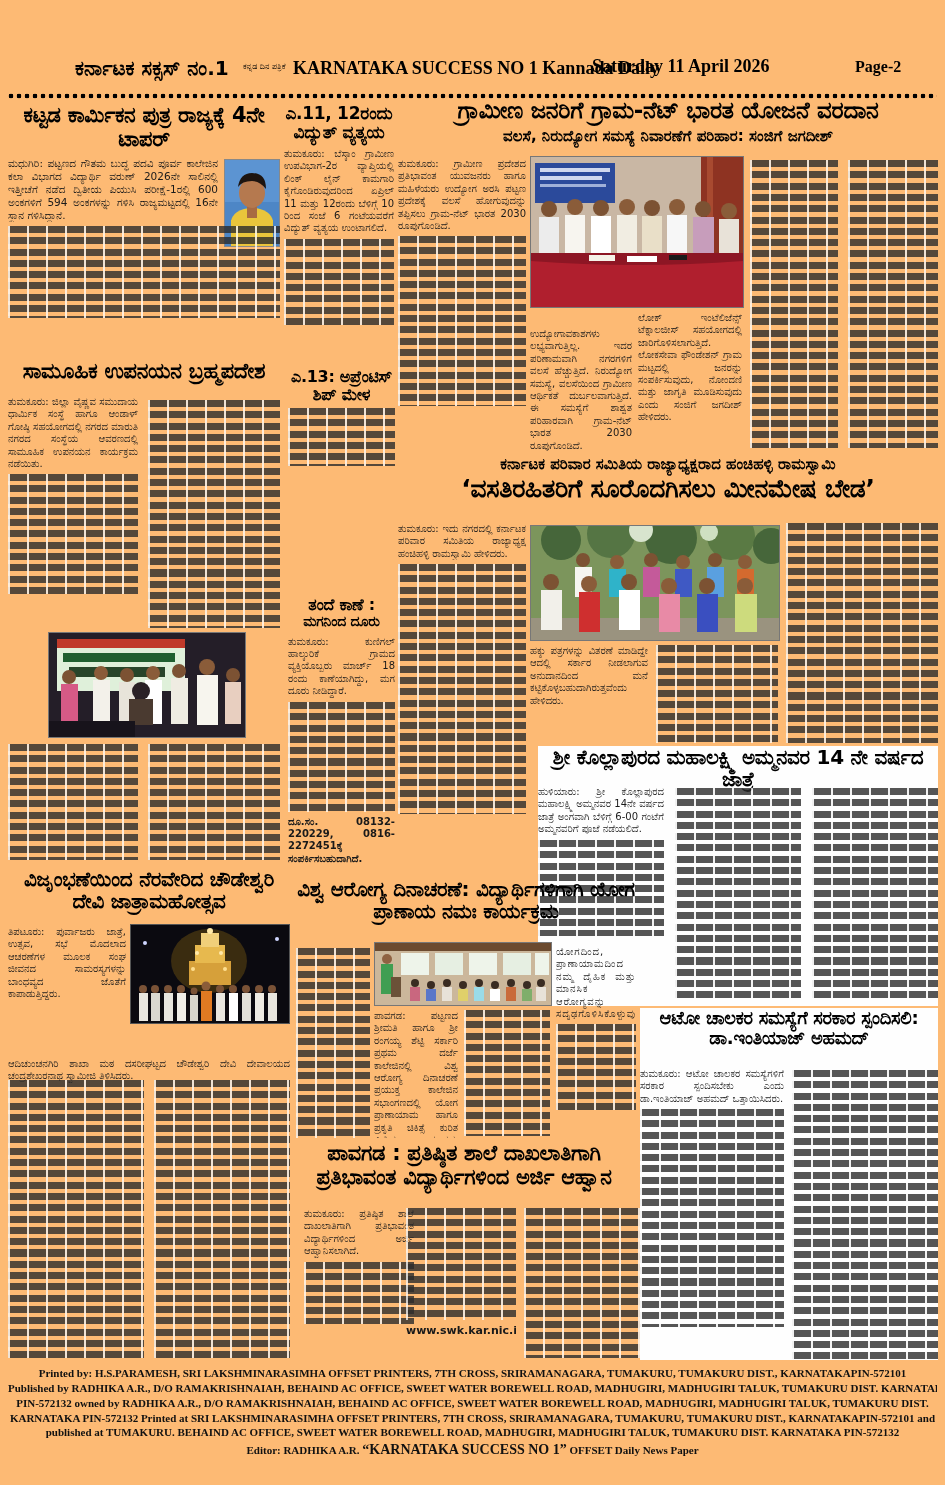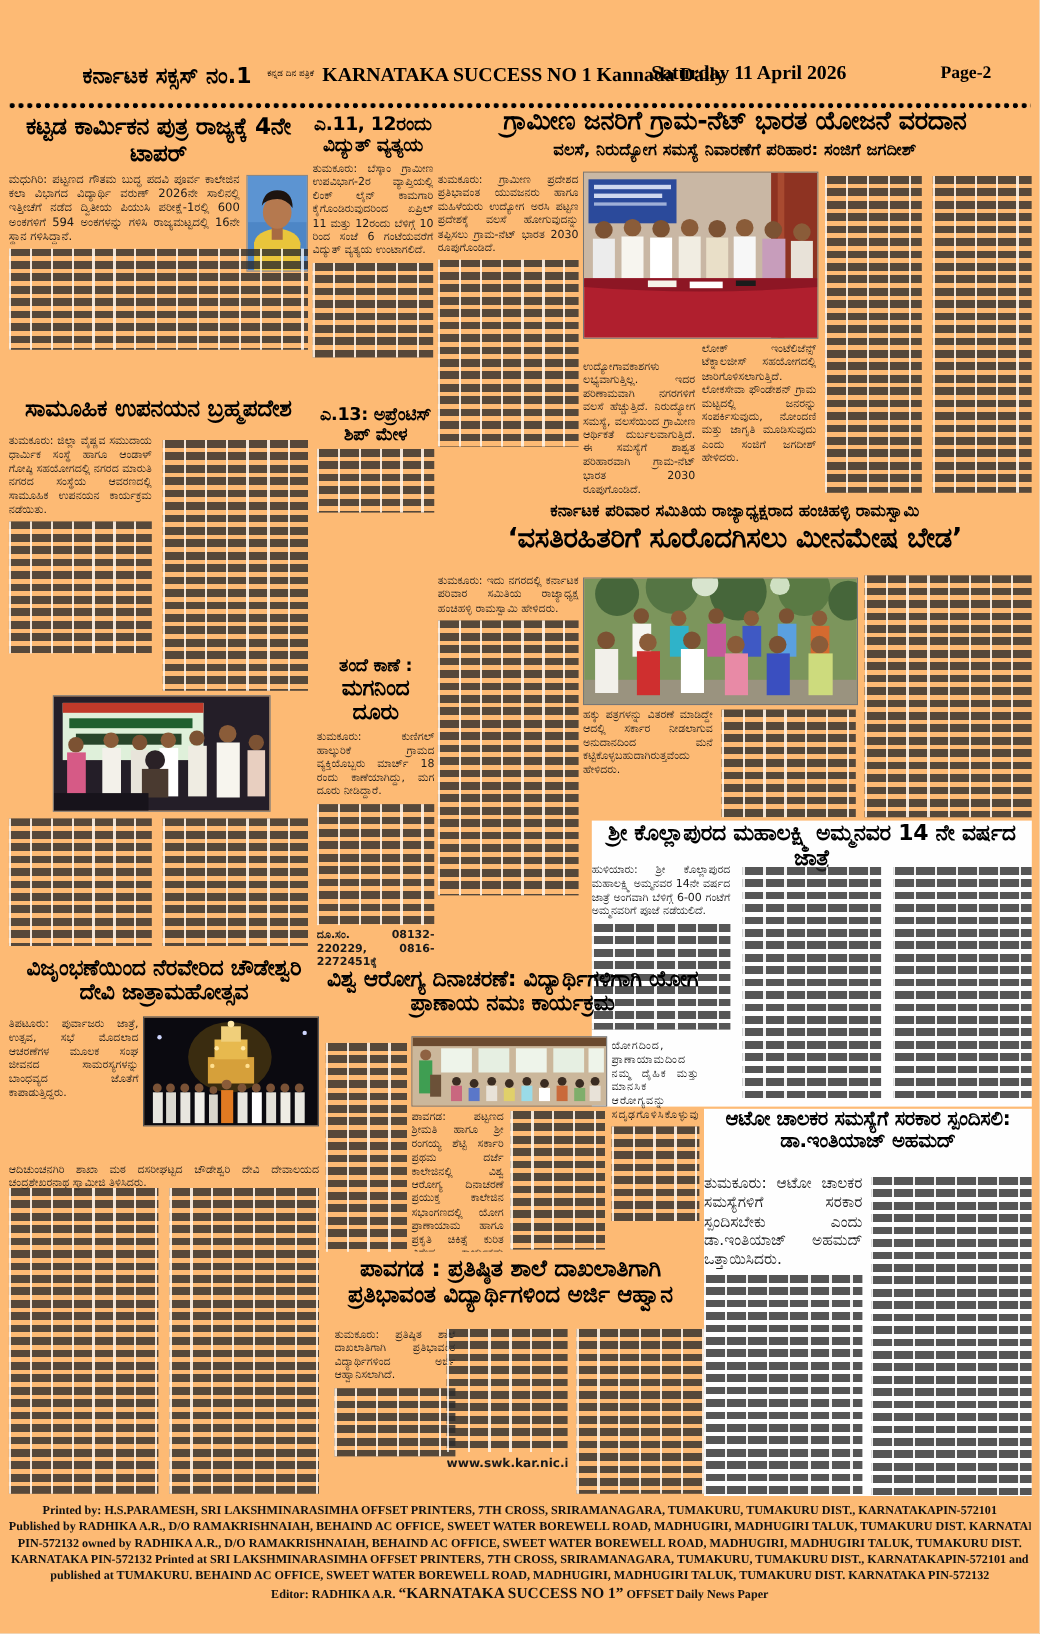--- a/index.html
+++ b/index.html
@@ -156,21 +156,21 @@
   </div>
 
   <div class="art" style="left:288px;top:368px;width:107px;height:222px;">
     <div class="hl" style="font-size:16px;">ಎ.13: ಅಪ್ರೆಂಟಿಸ್</div>
     <div class="hl" style="font-size:16px;">ಶಿಪ್ ಮೇಳ</div>
     <div class="fill" style="height:58px;margin-top:4px;"></div>
   </div>
 
   <div class="art" style="left:288px;top:596px;width:107px;height:284px;">
     <div class="hl" style="font-size:16px;">ತಂದೆ ಕಾಣೆ :</div>
-    <div class="hl" style="font-size:20px;">ಮಗನಿಂದ ದೂರು</div>
+    <div class="hl" style="font-size:14px;">ಮಗನಿಂದ ದೂರು</div>
     <div class="lede" style="margin-top:6px;font-size:10px;">ತುಮಕೂರು: ಕುಣಿಗಲ್ ಹಾಲ್ಕುರಿಕೆ ಗ್ರಾಮದ ವ್ಯಕ್ತಿಯೊಬ್ಬರು ಮಾರ್ಚ್ 18 ರಂದು ಕಾಣೆಯಾಗಿದ್ದು, ಮಗ ದೂರು ನೀಡಿದ್ದಾರೆ.</div>
     <div class="fill" style="height:110px;margin-top:4px;"></div>
     <div class="lede" style="margin-top:4px;font-size:10px;font-weight:700;">ದೂ.ಸಂ. 08132-220229, 0816-2272451ಕ್ಕೆ ಸಂಪರ್ಕಿಸಬಹುದಾಗಿದೆ.</div>
   </div>
 
   <div class="art" style="left:398px;top:455px;width:540px;height:425px;">
     <div class="kick" style="font-size:15px;">ಕರ್ನಾಟಕ ಪರಿವಾರ ಸಮಿತಿಯ ರಾಜ್ಯಾಧ್ಯಕ್ಷರಾದ ಹಂಚಿಹಳ್ಳಿ ರಾಮಸ್ವಾಮಿ</div>
     <div class="hl" style="font-size:25px;margin-top:2px;">‘ವಸತಿರಹಿತರಿಗೆ ಸೂರೊದಗಿಸಲು ಮೀನಮೇಷ ಬೇಡ’</div>
 
     <div class="a" style="left:0;top:68px;width:128px;height:355px;">
@@ -344,21 +344,21 @@
     <div class="a" style="left:118px;top:66px;width:110px;height:150px;">
       <div class="fill" style="height:112px;"></div>
       <div class="lede" style="font-size:11px;font-weight:700;margin-top:4px;">www.swk.kar.nic.in</div>
     </div>
     <div class="fill a" style="left:236px;top:66px;width:116px;height:150px;"></div>
   </div>
 
   <div class="art" style="left:640px;top:1008px;width:298px;height:352px;background:#fefefe;">
     <div class="hl" style="font-size:18px;">ಆಟೋ ಚಾಲಕರ ಸಮಸ್ಯೆಗೆ ಸರಕಾರ ಸ್ಪಂದಿಸಲಿ: ಡಾ.ಇಂತಿಯಾಜ್ ಅಹಮದ್</div>
     <div class="a" style="left:0;top:60px;width:144px;height:292px;">
-      <div class="lede" style="font-size:14px;">ತುಮಕೂರು: ಆಟೋ ಚಾಲಕರ ಸಮಸ್ಯೆಗಳಿಗೆ ಸರಕಾರ ಸ್ಪಂದಿಸಬೇಕು ಎಂದು ಡಾ.ಇಂತಿಯಾಜ್ ಅಹಮದ್ ಒತ್ತಾಯಿಸಿದರು.</div>
+      <div class="lede" style="font-size:10px;">ತುಮಕೂರು: ಆಟೋ ಚಾಲಕರ ಸಮಸ್ಯೆಗಳಿಗೆ ಸರಕಾರ ಸ್ಪಂದಿಸಬೇಕು ಎಂದು ಡಾ.ಇಂತಿಯಾಜ್ ಅಹಮದ್ ಒತ್ತಾಯಿಸಿದರು.</div>
       <div class="fill" style="height:218px;margin-top:4px;"></div>
     </div>
     <div class="fill a" style="left:152px;top:62px;width:146px;height:290px;"></div>
   </div>
 
   <div class="art" style="left:8px;top:1366px;width:929px;height:96px;">
     <div class="footer-line">Printed by: H.S.PARAMESH, SRI LAKSHMINARASIMHA OFFSET PRINTERS, 7TH CROSS, SRIRAMANAGARA, TUMAKURU, TUMAKURU DIST., KARNATAKAPIN-572101</div>
     <div class="footer-line">Published by RADHIKA A.R., D/O RAMAKRISHNAIAH, BEHAIND AC OFFICE, SWEET WATER BOREWELL ROAD, MADHUGIRI, MADHUGIRI TALUK, TUMAKURU DIST. KARNATAKA</div>
     <div class="footer-line">PIN-572132    owned by RADHIKA A.R., D/O RAMAKRISHNAIAH, BEHAIND AC OFFICE, SWEET WATER BOREWELL ROAD, MADHUGIRI, MADHUGIRI TALUK, TUMAKURU DIST.</div>
     <div class="footer-line">KARNATAKA PIN-572132    Printed at SRI LAKSHMINARASIMHA OFFSET PRINTERS, 7TH CROSS, SRIRAMANAGARA, TUMAKURU, TUMAKURU DIST., KARNATAKAPIN-572101    and</div>

